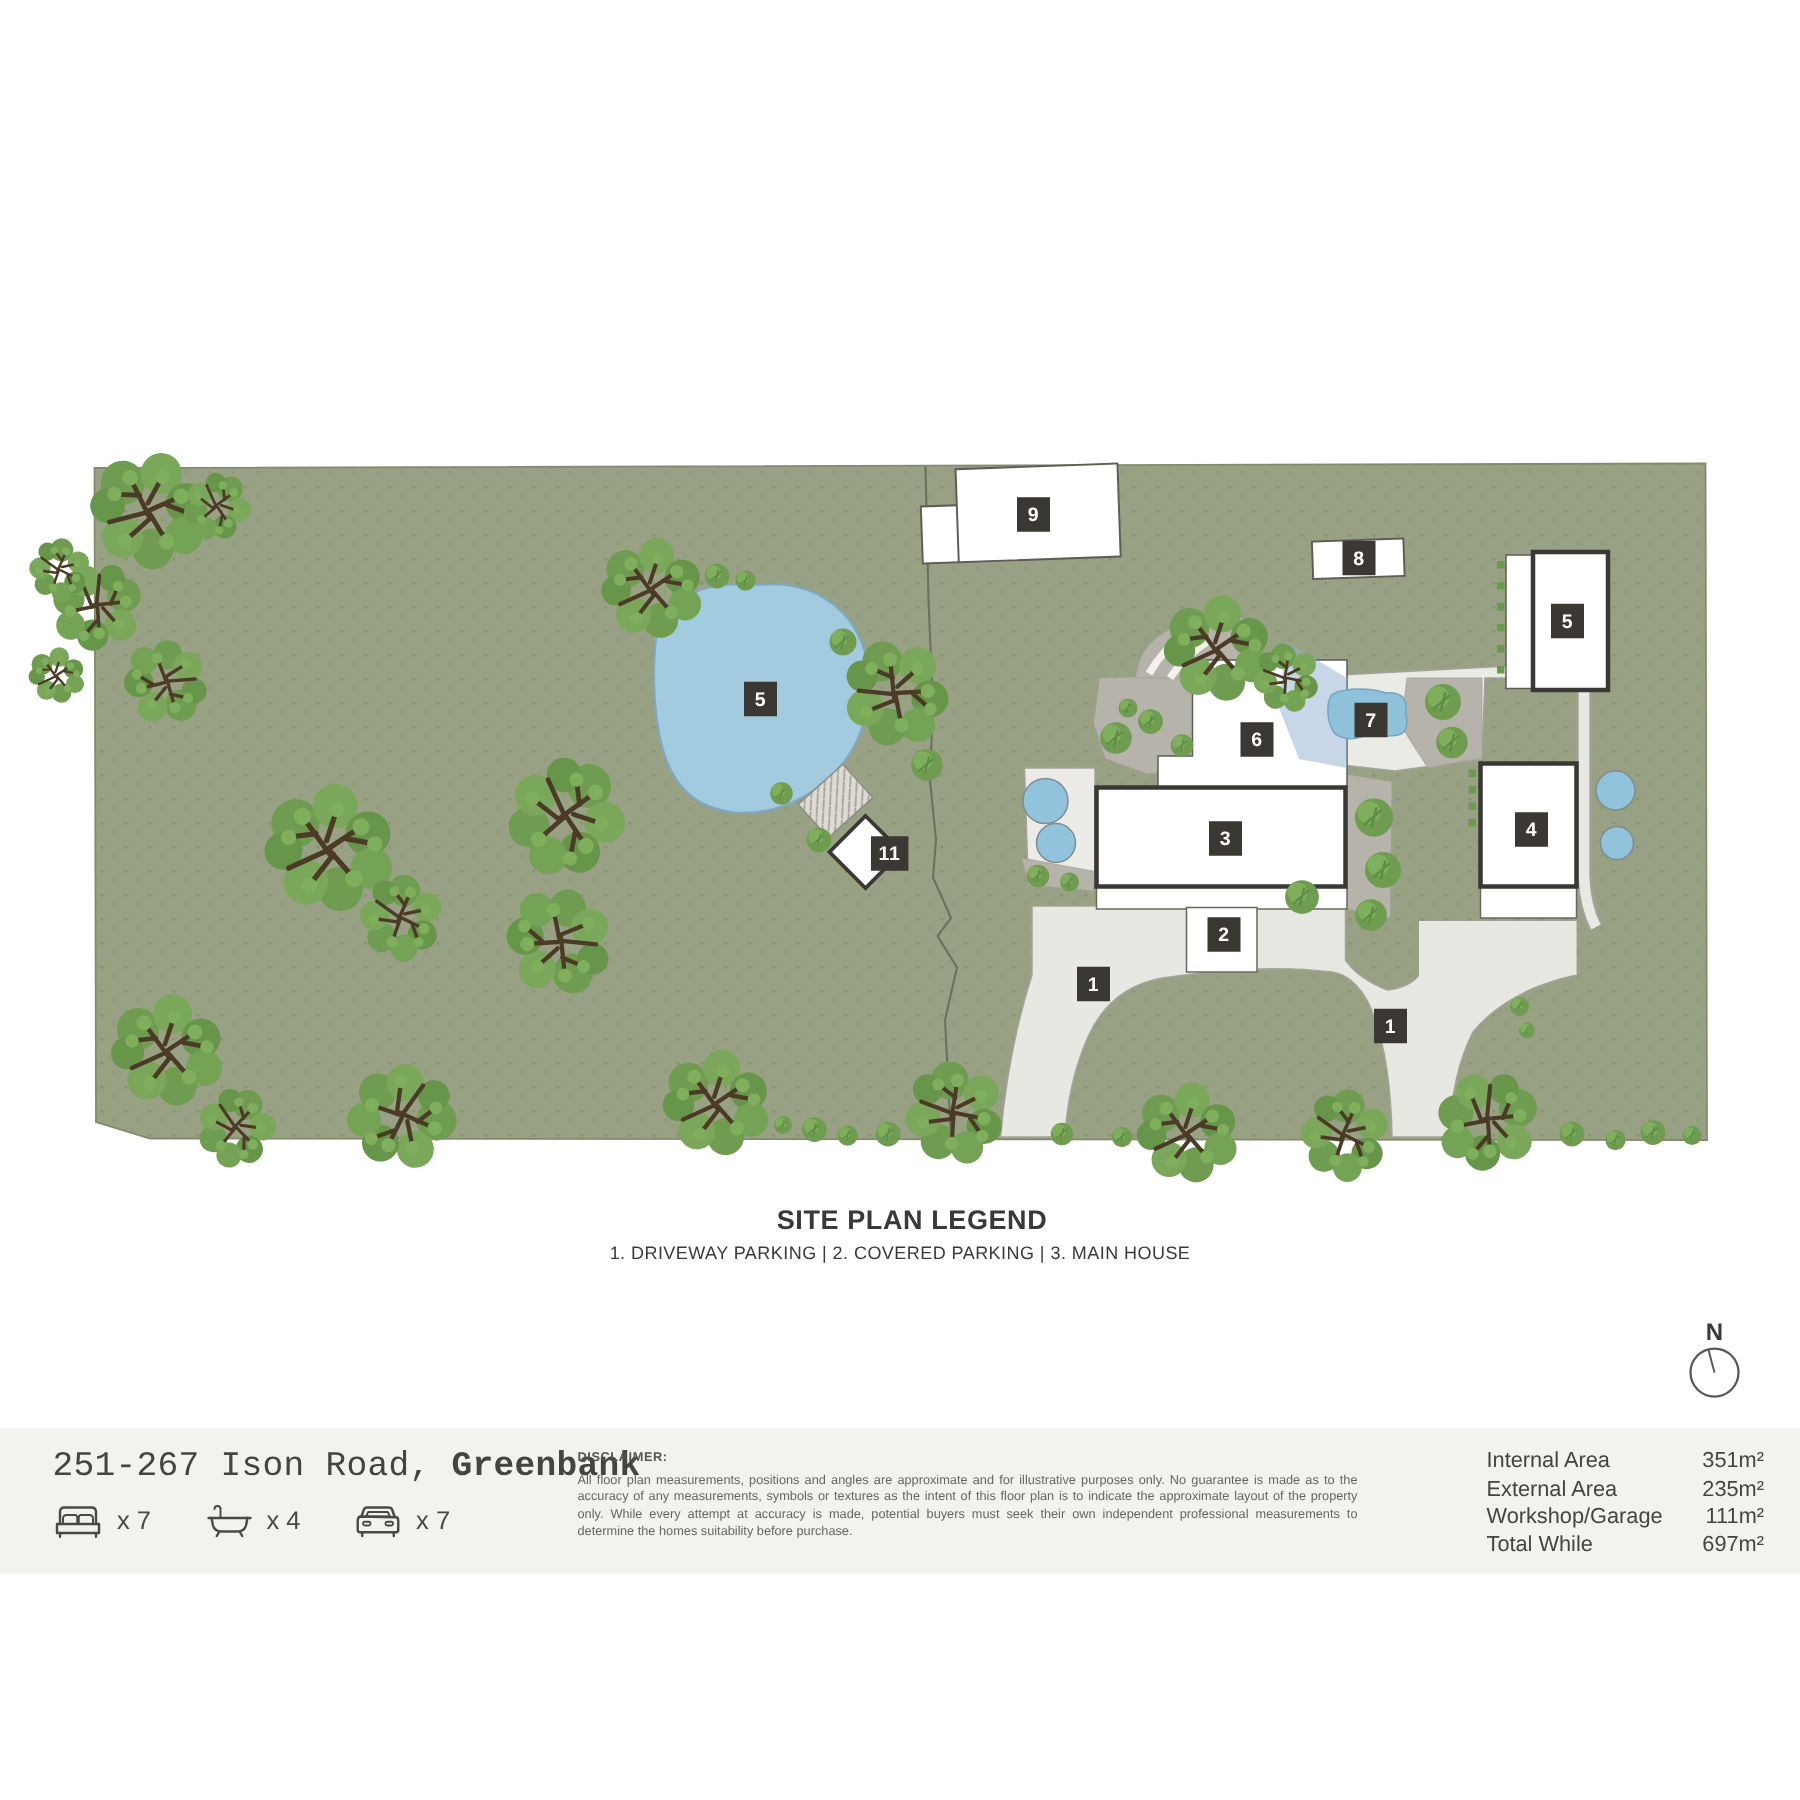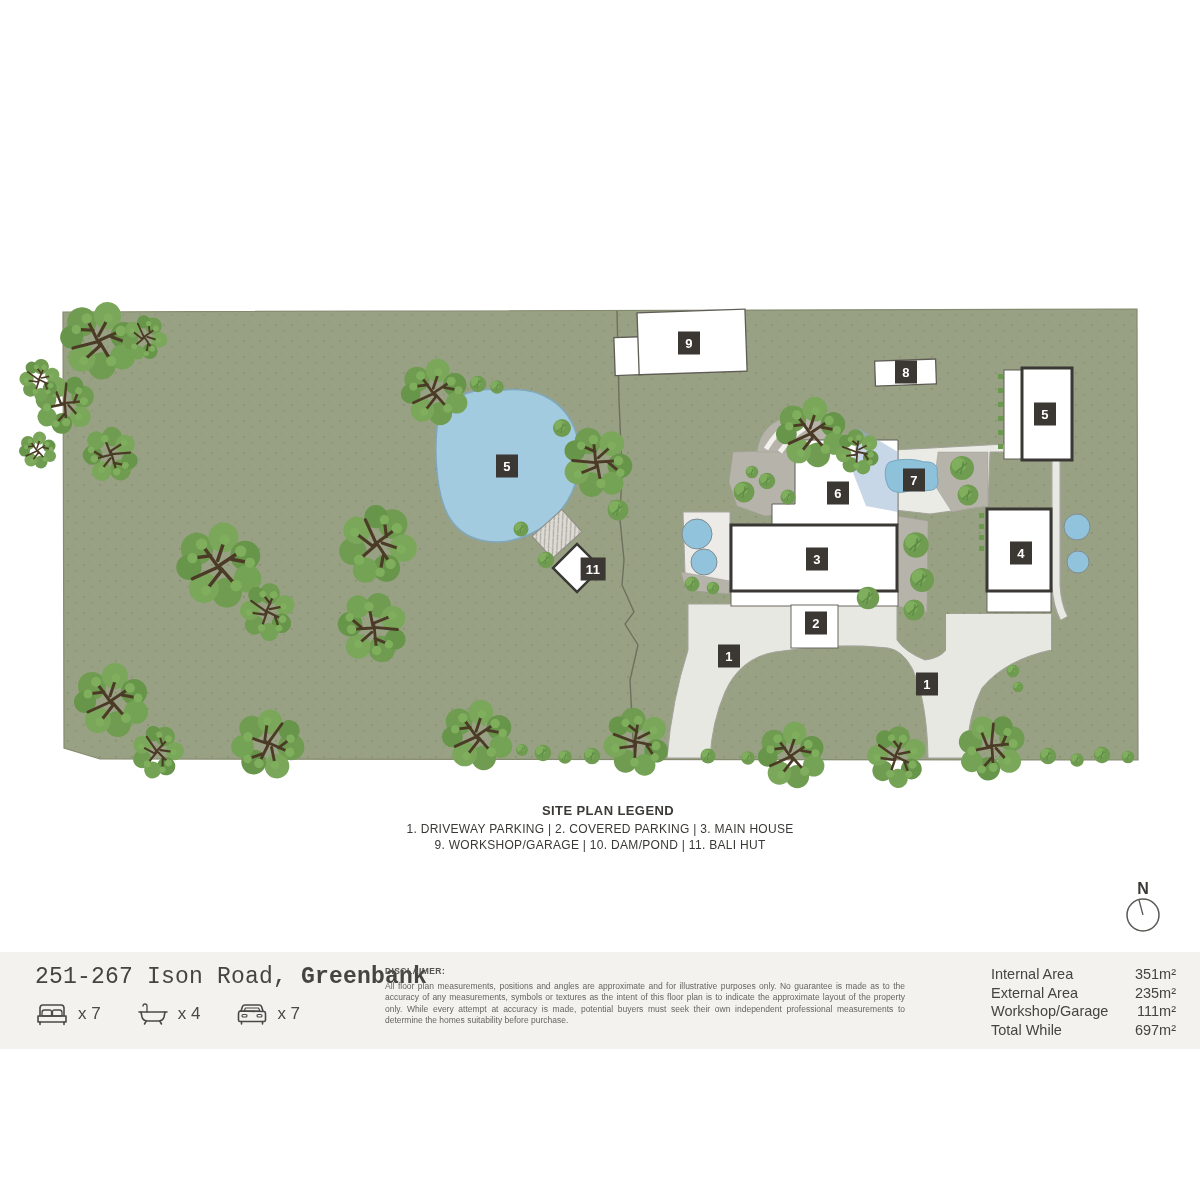--- a/index.html
+++ b/index.html
@@ -11,21 +11,21 @@
   svg.plan{position:absolute;left:0;top:0;}
   
   .marker{
     position:absolute;transform:translate(-50%,-50%);
     background:#3b3733;color:#ffffff;font-weight:bold;font-size:13px;
     line-height:1;padding:5px 5px;min-width:12px;text-align:center;
     letter-spacing:.5px;
   }
   
   .legend{position:absolute;left:0;right:0;top:803px;text-align:center;color:#3a3936;}
-  .legend-title{font-size:13px;font-weight:bold;letter-spacing:.4px;margin-bottom:4px;padding-left:16px;}
+  .legend-title{font-size:18px;font-weight:bold;letter-spacing:.4px;margin-bottom:4px;padding-left:16px;}
   .legend-line{font-size:12px;line-height:15.5px;letter-spacing:.3px;}
   
   .compass-n{position:absolute;left:1143px;top:880px;transform:translate(-50%,0);
     font-size:16px;font-weight:bold;color:#3a3936;}
   
   .footer{
     position:absolute;left:0;top:952px;width:1200px;height:97px;
     background:#f4f2ef;box-sizing:border-box;
     display:flex;align-items:flex-start;padding:12px 24px 0 35px;
   }
@@ -238,21 +238,20 @@
       <div class="marker" style="left: 817px; top: 559px;">3</div>
       <div class="marker" style="left: 816px; top: 623px;">2</div>
       <div class="marker" style="left: 1021px; top: 553px;">4</div>
       <div class="marker" style="left: 729px; top: 656px;">1</div>
       <div class="marker" style="left: 927px; top: 684px;">1</div>
     </div>
 
 <div class="legend">
   <div class="legend-title">SITE PLAN LEGEND</div>
   <div class="legend-line">1. DRIVEWAY PARKING | 2. COVERED PARKING | 3. MAIN HOUSE</div>
-  <div class="legend-line">9. WORKSHOP/GARAGE | 10. DAM/POND | 11. BALI HUT</div>
 </div>
 
 <div class="compass-n">N</div>
 
 <div class="footer">
   <div class="addr-block">
     <div class="addr"><span>251-267 Ison Road, </span><b>Greenbank</b></div>
     <div class="features">
       <div class="feature">
         <span>

